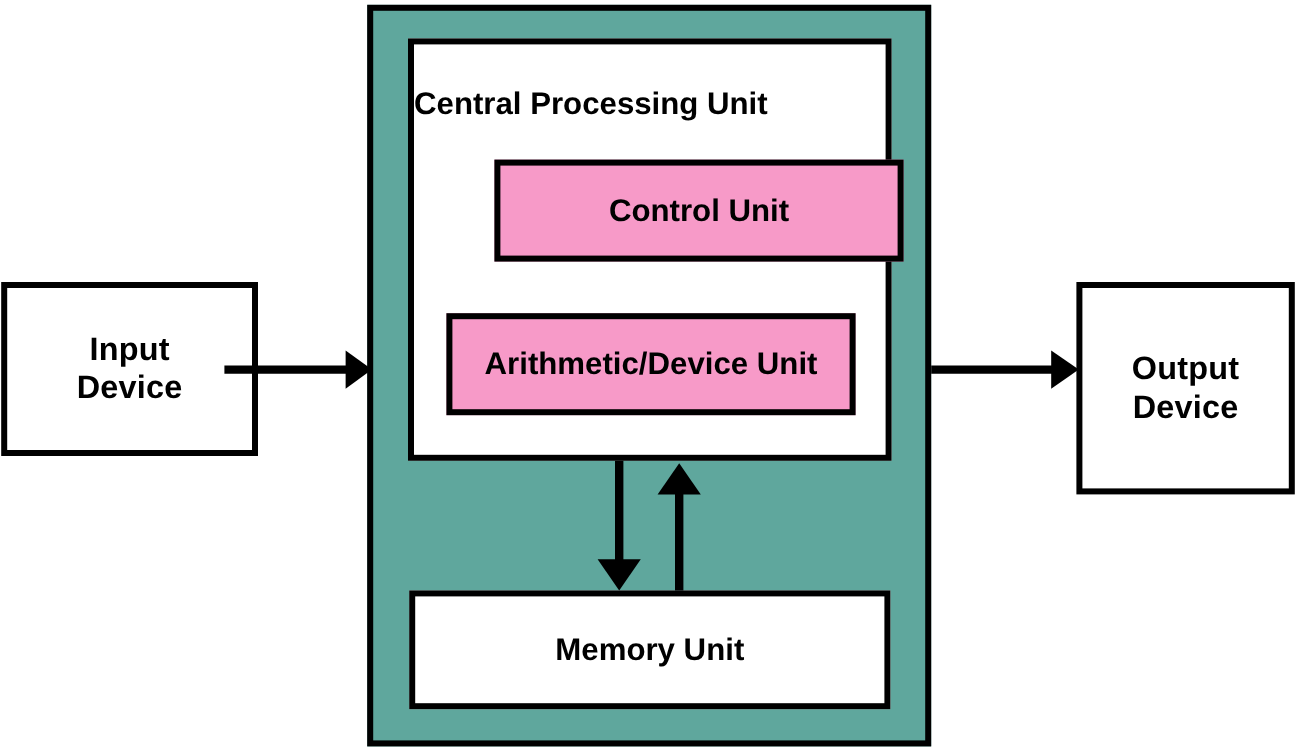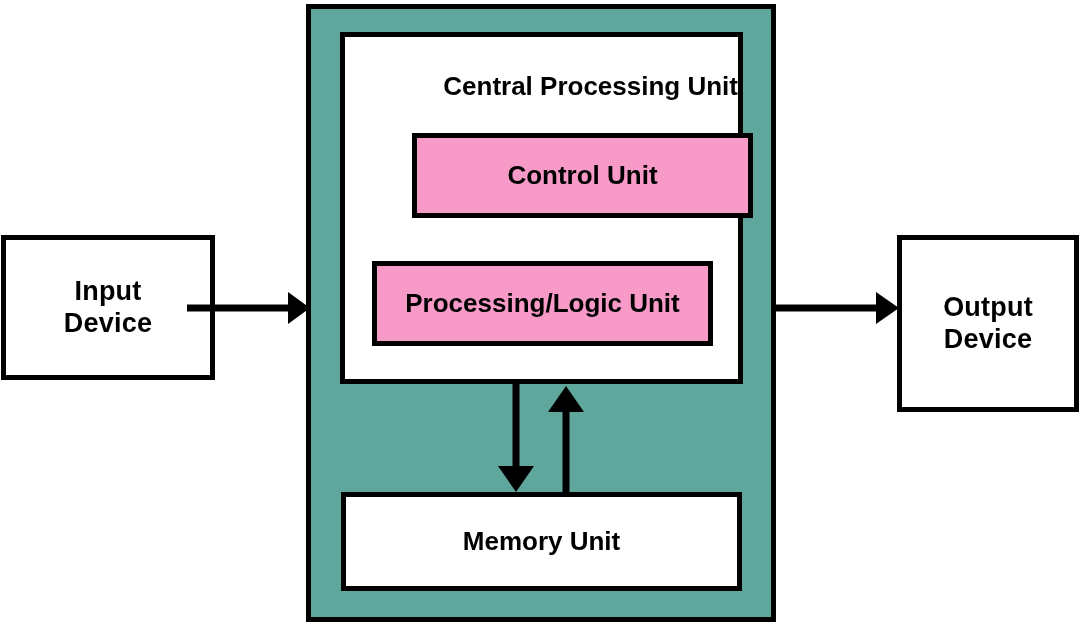--- a/index.html
+++ b/index.html
@@ -71,21 +71,21 @@
     height: 352px;
     background: #ffffff;
     border: 5px solid #000000;
     display: block;
   }
   #cpu-title {
     position: absolute;
     left: 0;
     right: 0;
     top: 34px;
-    text-align: right;
+    text-align: left;
     font-size: 26px;
     font-weight: bold;
     color: #000000;
   }
 
   
   .pink-box {
     background: #F79AC8;
     border: 5px solid #000000;
     font-size: 26px;
@@ -149,21 +149,21 @@
 
   <div class="box" id="cpu-panel">
     <div id="cpu-title">Central Processing Unit</div>
   </div>
 
   <div class="box pink-box" id="control-unit">
     <span>Control Unit</span>
   </div>
 
   <div class="box pink-box" id="alu-unit">
-    <span>Processing/Logic Unit</span>
+    <span>Arithmetic/Device Unit</span>
   </div>
 
   <div class="box" id="memory-unit">
     <span>Memory Unit</span>
   </div>
 
   <svg id="arrows" viewBox="0 0 1080 625">
 
     <g>
       <line x1="187" y1="308" x2="292" y2="308" stroke="#000000" stroke-width="7"></line>

